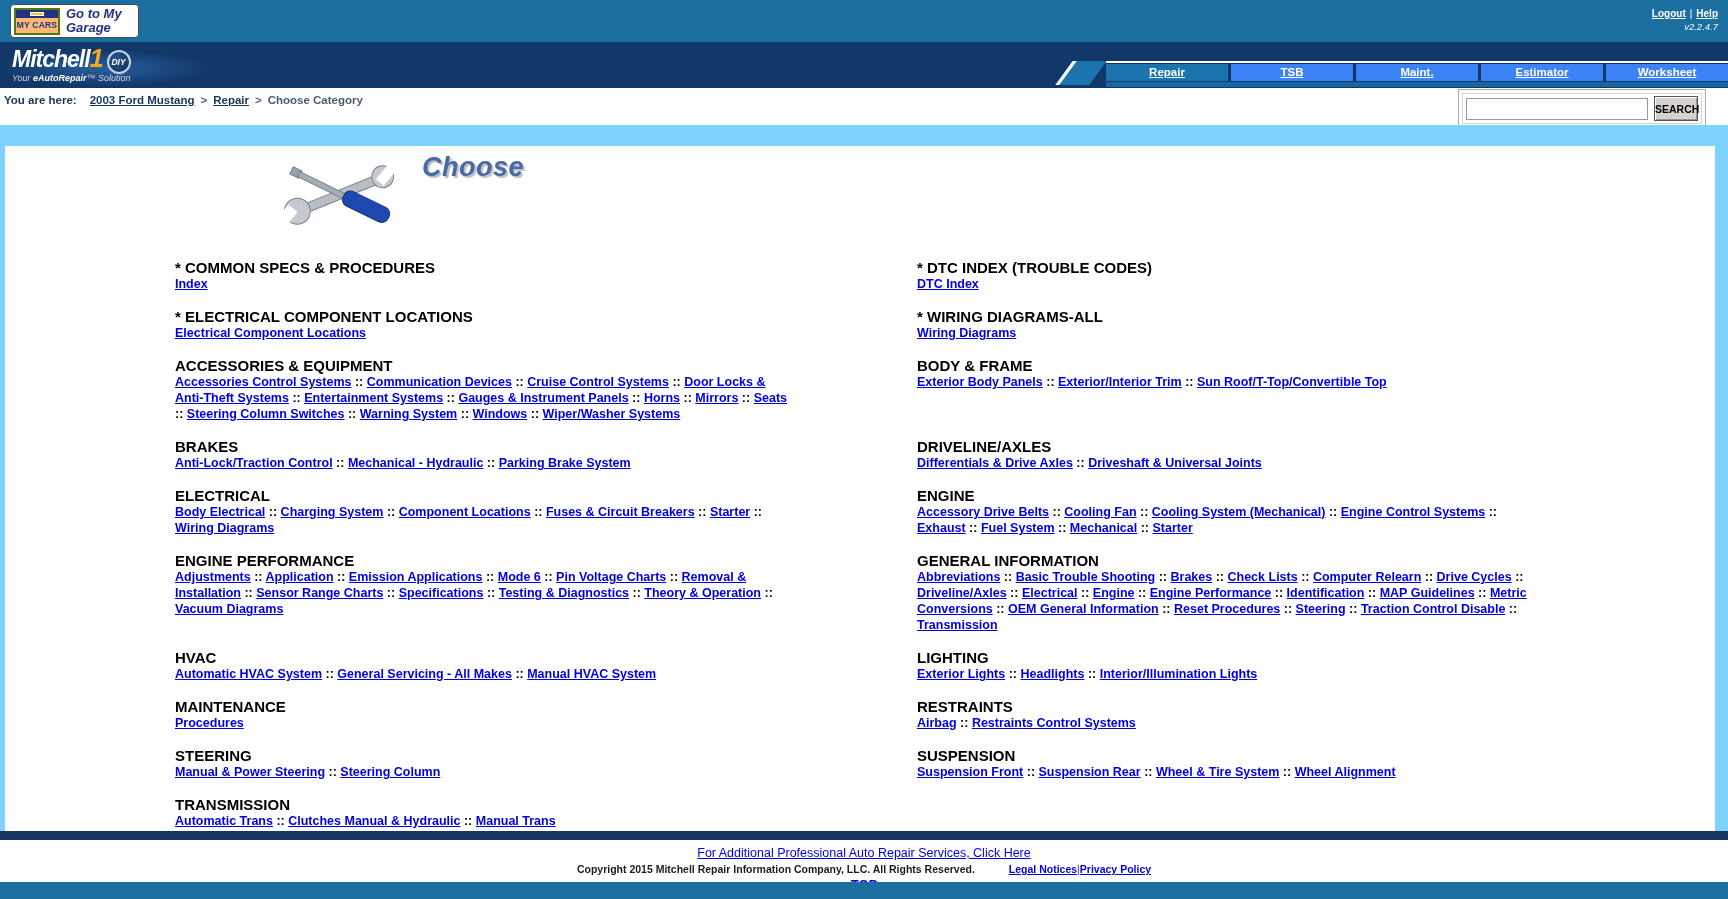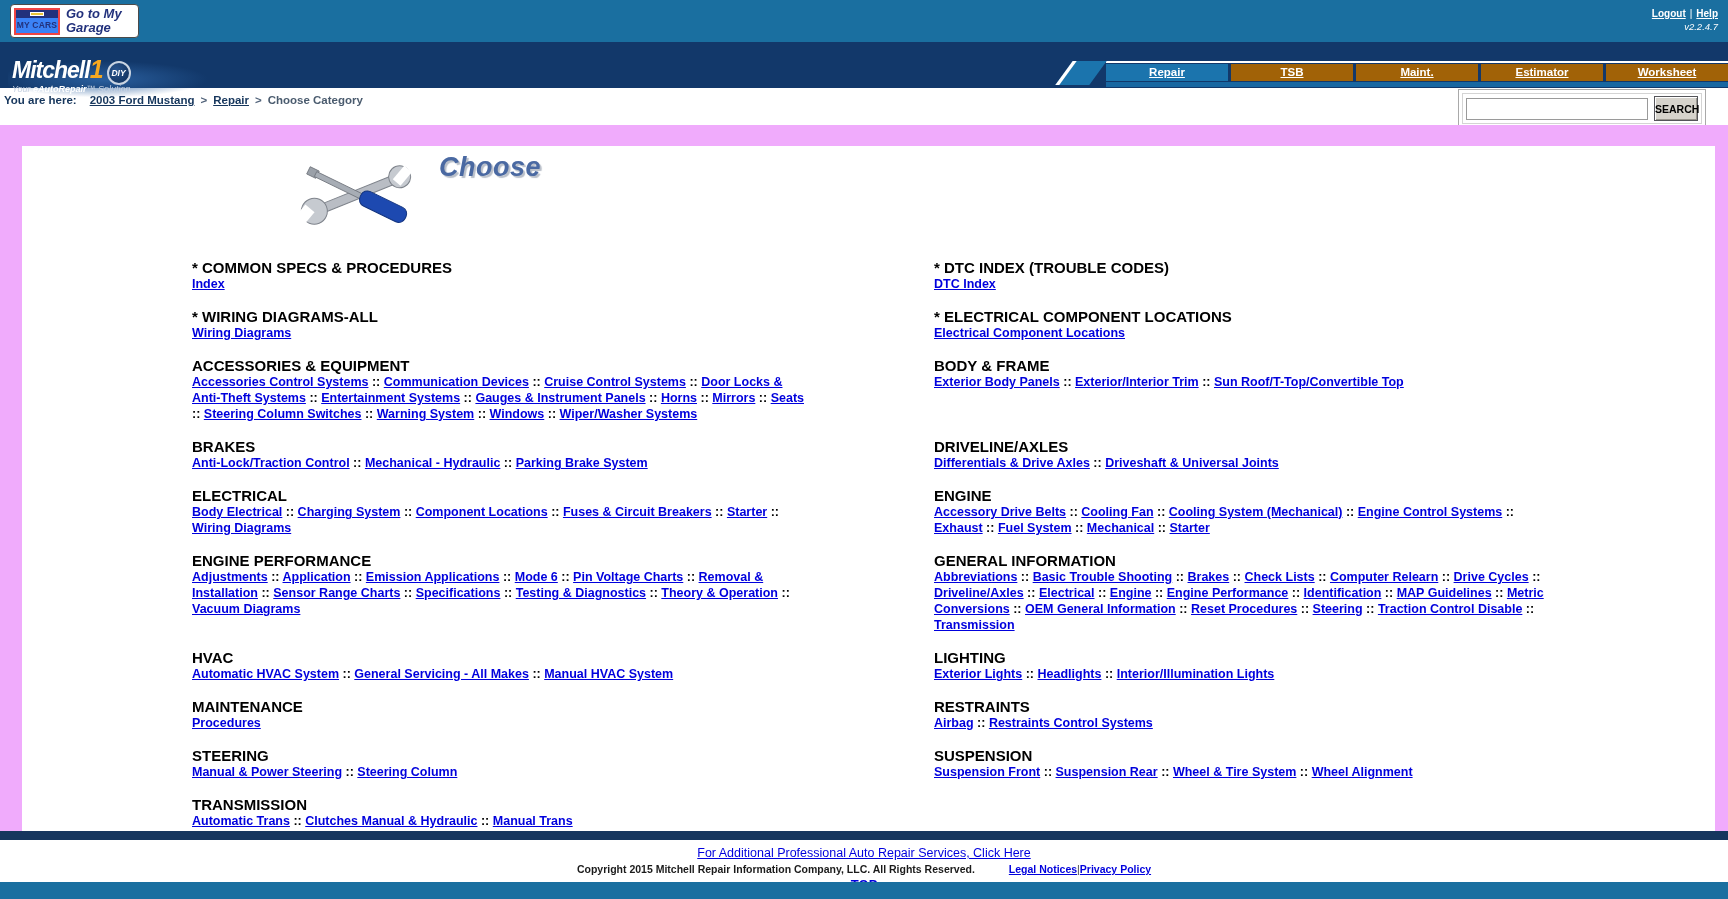--- a/index.html
+++ b/index.html
@@ -2,66 +2,66 @@
 <html><head>
 <meta charset="utf-8">
 <style>
   * { margin:0; padding:0; box-sizing:border-box; }
   html,body { width:1728px; height:899px; font-family:"Liberation Sans", sans-serif; }
   .page { width:1728px; height:899px; display:flex; flex-direction:column; background:#1A6FA0; overflow:hidden; }
 
   
   .topbar { height:42px; background:#1A6FA0; display:flex; justify-content:space-between; align-items:flex-start; padding:4px 10px 0 10px; }
   .garage-btn { display:flex; align-items:center; gap:6px; background:#fff; border:1px solid #4a4a4a; border-radius:4px; padding:2px 8px 2px 3px; height:34px; cursor:pointer; text-decoration:none; }
-  .plate { width:46px; height:27px; border:2px solid #ef4444; background:#3b82f6; display:flex; flex-direction:column; }
+  .plate { width:46px; height:27px; border:2px solid #4d7c0f; background:#fdba74; display:flex; flex-direction:column; }
   .plate-top { height:8px; background:#22317c; display:flex; align-items:center; justify-content:center; }
   .plate-top i { display:block; width:14px; height:4px; background:#e8c43a; border:1px solid #fff; }
   .plate-text { flex:1; display:flex; align-items:center; justify-content:center; font-size:8.5px; font-weight:bold; color:#22317c; letter-spacing:0.2px; }
   .garage-label { font-size:13px; font-weight:bold; font-style:italic; color:#22317c; line-height:14px; width:64px; }
   .top-right { text-align:right; padding-top:4px; }
   .top-links { font-size:10px; font-weight:bold; color:#fff; }
   .top-links a { color:#fff; text-decoration:underline; cursor:pointer; }
   .top-links .pipe { font-weight:normal; margin:0 4px; }
   .version { font-size:9.5px; font-style:italic; color:#fff; margin-top:2px; }
 
   
   .navband { height:46px; background:#12386A; position:relative; }
-  .logo { position:absolute; left:8px; top:13px; width:230px; height:44px; padding:3px 0 0 4px;
+  .logo { position:absolute; left:8px; top:2px; width:230px; height:44px; padding:3px 0 0 4px;
           background:radial-gradient(ellipse 150px 26px at 95px 55%, #2a5f9e 0%, rgba(18,56,106,0) 70%); }
   .logo-main { line-height:22px; white-space:nowrap; }
   .logo-word { font-size:23px; font-weight:bold; font-style:italic; color:#fff; letter-spacing:-1px; }
   .logo-one { font-size:25px; font-weight:bold; font-style:italic; color:#F7A81F; }
   .diy-badge { display:inline-block; width:24px; height:24px; border-radius:50%; border:2px solid #c9d4e2;
                background:radial-gradient(circle at 35% 35%, #29558f, #0d2c55); color:#fff; font-size:8.5px; font-weight:bold; font-style:italic;
                text-align:center; line-height:20px; vertical-align:2px; margin-left:3px; }
   .logo-tagline { font-size:9px; color:#c7d2e2; font-style:italic; margin-top:-1px; }
   .logo-tagline b { color:#fff; }
   .tabs-wrap { position:absolute; right:0; top:19px; }
   .tab-diagonal { position:absolute; left:-42px; top:0; width:34px; height:24px; background:#1B74AD; transform:skewX(-36deg); border-left:4px solid #fff; }
   .tabs { display:flex; gap:3px; border-top:2px solid #fff; padding-top:1px; }
-  .tab { display:block; width:122px; height:17px; line-height:16px; text-align:center; background:#a16207; color:#fff;
+  .tab { display:block; width:122px; height:17px; line-height:16px; text-align:center; background:#3b82f6; color:#fff;
          font-size:11.5px; font-weight:bold; text-decoration:underline; cursor:pointer; }
   .tab.active { background:#1B74AD; }
   .tabs-underline { height:5px; background:#1867A1; margin-top:1px; }
 
   
   .crumbbar { height:37px; background:#fff; display:flex; justify-content:space-between; align-items:flex-start; padding:0 22px 0 4px; }
   .crumbs { padding-top:6px; font-size:11.5px; font-weight:bold; color:#16365C; white-space:nowrap; }
   .crumb-prefix { margin-right:10px; }
   .crumbs a.crumb-link { color:#16365C; text-decoration:underline; cursor:pointer; margin:16px 3px; }
   .crumb-sep { color:#51637a; margin:0 3px; }
   .crumb-current { color:#4a5b6e; margin-left:3px; }
   .searchbox { margin-top:1px; display:flex; align-items:center; gap:6px; border:1px solid #a9a9a9; background:#fff;
                box-shadow:inset 0 0 0 3px #fff, inset 0 0 0 4px #d4d4d4; padding:6px 7px; }
   .searchbox input { width:182px; height:22px; border:1px solid #9a9a9a; font-size:12px; padding:0 4px; outline:none; }
   .searchbox button { width:44px; height:25px; background:#d6d3cc; border:1px solid #55555a;
                       box-shadow:inset 1px 1px 0 #fff, inset -1px -1px 0 #99968e; font-size:10.5px; font-weight:bold; color:#000; cursor:pointer; }
 
   
-  .main-bg { flex:1; padding:21px 13px 0 22px; background:#f0abfc; min-height:0; }
+  .main-bg { flex:1; padding:21px 13px 0 5px; background:#7dd3fc; min-height:0; }
   .panel { background:#fff; height:100%; padding:4px 0 0 0; overflow:hidden; }
   .page-head { display:flex; align-items:flex-start; padding-left:265px; height:86px; }
   .tools-icon { width:140px; height:82px; flex:0 0 auto; }
   .page-title { margin-left:12px; padding-top:2px; font-size:27px; line-height:31px; font-weight:bold; font-style:italic;
                 color:#4a69a2; text-shadow:2px 2px 1px #b9bfc9; letter-spacing:0.5px; }
 
   .cat-grid { margin-top:24px; padding-left:170px; display:grid; grid-template-columns:612px 612px; column-gap:130px; row-gap:17px; align-items:start; }
   .cat-head { font-size:15px; font-weight:bold; color:#000; line-height:16px; }
   .cat-links { font-size:12.5px; font-weight:bold; line-height:16px; color:#000; }
   .cat-links a { color:#0000DD; text-decoration:underline; cursor:pointer; }
@@ -155,26 +155,26 @@
       <div class="cat-grid" id="cat-grid">
           <div class="cat-cell">
             <div class="cat-head">* COMMON SPECS &amp; PROCEDURES</div>
             <div class="cat-links"><a class="cat-link">Index</a></div>
           </div>
           <div class="cat-cell">
             <div class="cat-head">* DTC INDEX (TROUBLE CODES)</div>
             <div class="cat-links"><a class="cat-link">DTC Index</a></div>
           </div>
           <div class="cat-cell">
+            <div class="cat-head">* ELECTRICAL COMPONENT LOCATIONS</div>
+            <div class="cat-links"><a class="cat-link">Electrical Component Locations</a></div>
+          </div>
+          <div class="cat-cell">
             <div class="cat-head">* WIRING DIAGRAMS-ALL</div>
             <div class="cat-links"><a class="cat-link">Wiring Diagrams</a></div>
-          </div>
-          <div class="cat-cell">
-            <div class="cat-head">* ELECTRICAL COMPONENT LOCATIONS</div>
-            <div class="cat-links"><a class="cat-link">Electrical Component Locations</a></div>
           </div>
           <div class="cat-cell">
             <div class="cat-head">ACCESSORIES &amp; EQUIPMENT</div>
             <div class="cat-links"><a class="cat-link">Accessories Control Systems</a><span class="link-sep"> :: </span><a class="cat-link">Communication Devices</a><span class="link-sep"> :: </span><a class="cat-link">Cruise Control Systems</a><span class="link-sep"> :: </span><a class="cat-link">Door Locks &amp; Anti-Theft Systems</a><span class="link-sep"> :: </span><a class="cat-link">Entertainment Systems</a><span class="link-sep"> :: </span><a class="cat-link">Gauges &amp; Instrument Panels</a><span class="link-sep"> :: </span><a class="cat-link">Horns</a><span class="link-sep"> :: </span><a class="cat-link">Mirrors</a><span class="link-sep"> :: </span><a class="cat-link">Seats</a><span class="link-sep"> :: </span><a class="cat-link">Steering Column Switches</a><span class="link-sep"> :: </span><a class="cat-link">Warning System</a><span class="link-sep"> :: </span><a class="cat-link">Windows</a><span class="link-sep"> :: </span><a class="cat-link">Wiper/Washer Systems</a></div>
           </div>
           <div class="cat-cell">
             <div class="cat-head">BODY &amp; FRAME</div>
             <div class="cat-links"><a class="cat-link">Exterior Body Panels</a><span class="link-sep"> :: </span><a class="cat-link">Exterior/Interior Trim</a><span class="link-sep"> :: </span><a class="cat-link">Sun Roof/T-Top/Convertible Top</a></div>
           </div>
           <div class="cat-cell">

